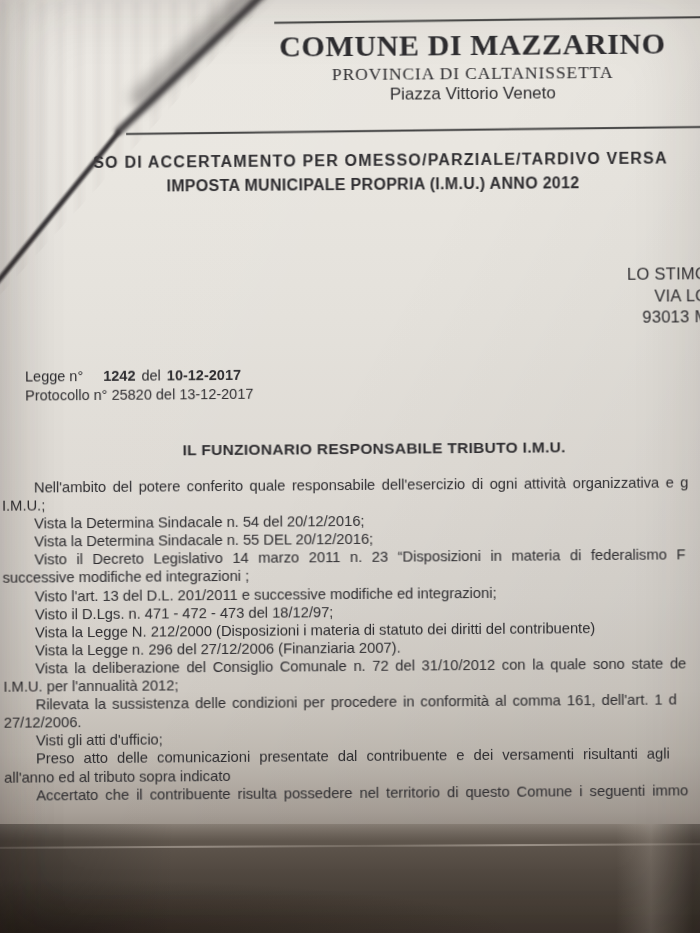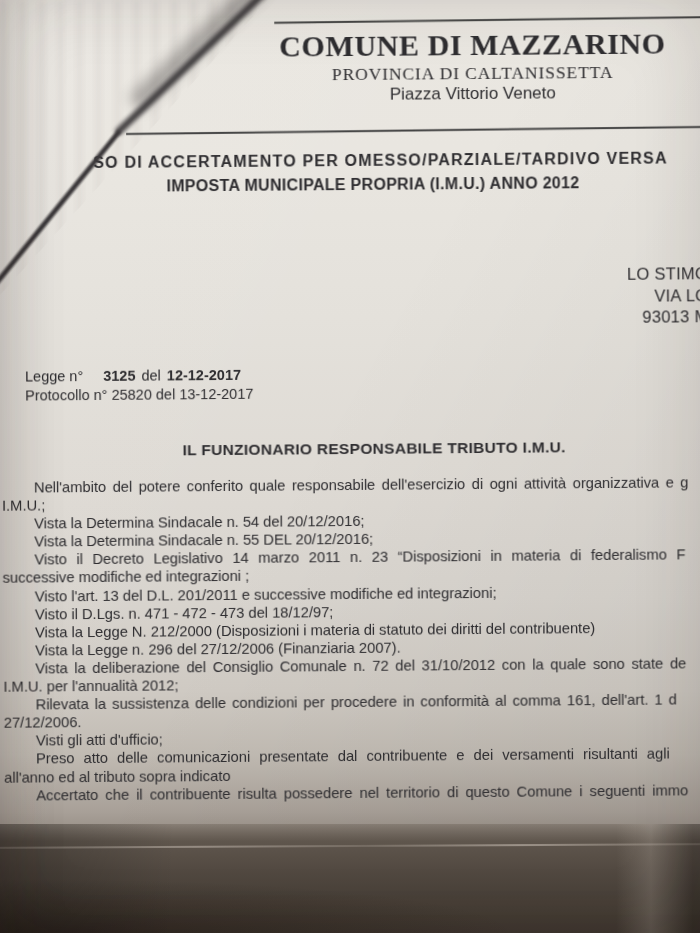--- a/index.html
+++ b/index.html
@@ -103,21 +103,21 @@
     <div class="subject1">SO DI ACCERTAMENTO PER OMESSO/PARZIALE/TARDIVO VERSA</div>
     <div class="subject2">IMPOSTA MUNICIPALE PROPRIA (I.M.U.) ANNO 2012</div>
 
     <div class="recipient">
       <div>LO STIMO</div>
       <div>VIA LO</div>
       <div>93013 M</div>
     </div>
 
     <div class="notice">
-      <div><span>Legge n°</span><span class="gap1"></span><b>3125</b><span class="gap2"></span><span>del</span><span class="gap2"></span><b>12-12-2017</b></div>
+      <div><span>Legge n°</span><span class="gap1"></span><b>1242</b><span class="gap2"></span><span>del</span><span class="gap2"></span><b>10-12-2017</b></div>
       <div>Protocollo n° 25820 del 13-12-2017</div>
     </div>
 
     <div class="body-heading">IL FUNZIONARIO RESPONSABILE TRIBUTO I.M.U.</div>
 
     <div class="doc-body">
       <div class="bl in" style="word-spacing:2.4px">Nell'ambito del potere conferito quale responsabile dell'esercizio di ogni attività organizzativa e g</div>
       <div class="bl fl">I.M.U.;</div>
       <div class="bl in">Vista la Determina Sindacale n. 54 del 20/12/2016;</div>
       <div class="bl in">Vista la Determina Sindacale n. 55 DEL 20/12/2016;</div>

